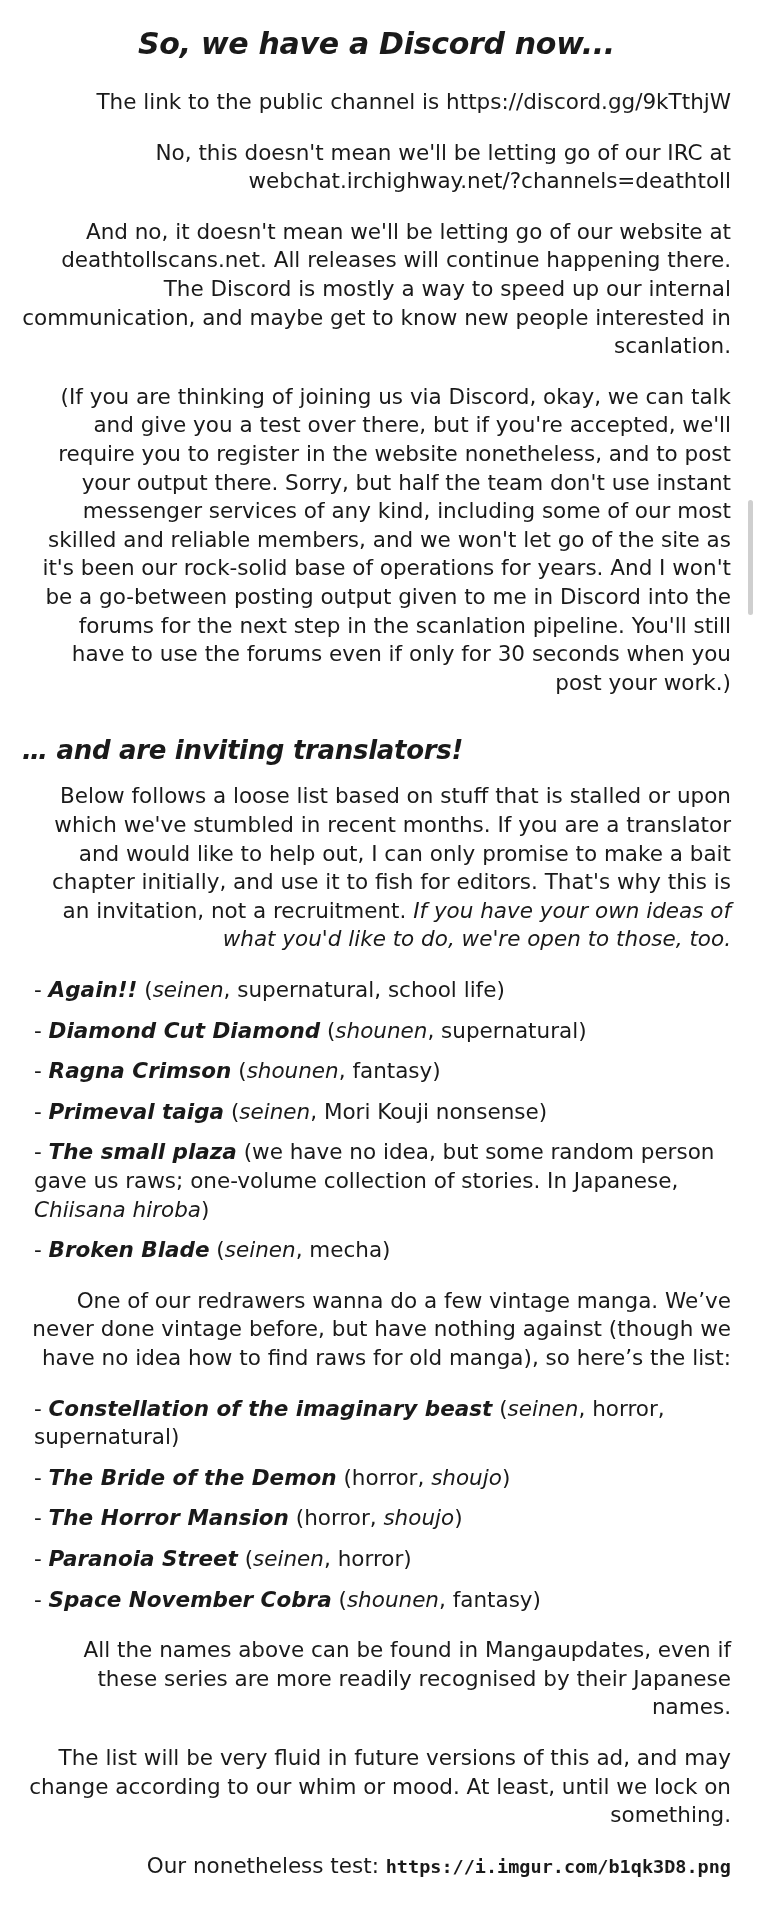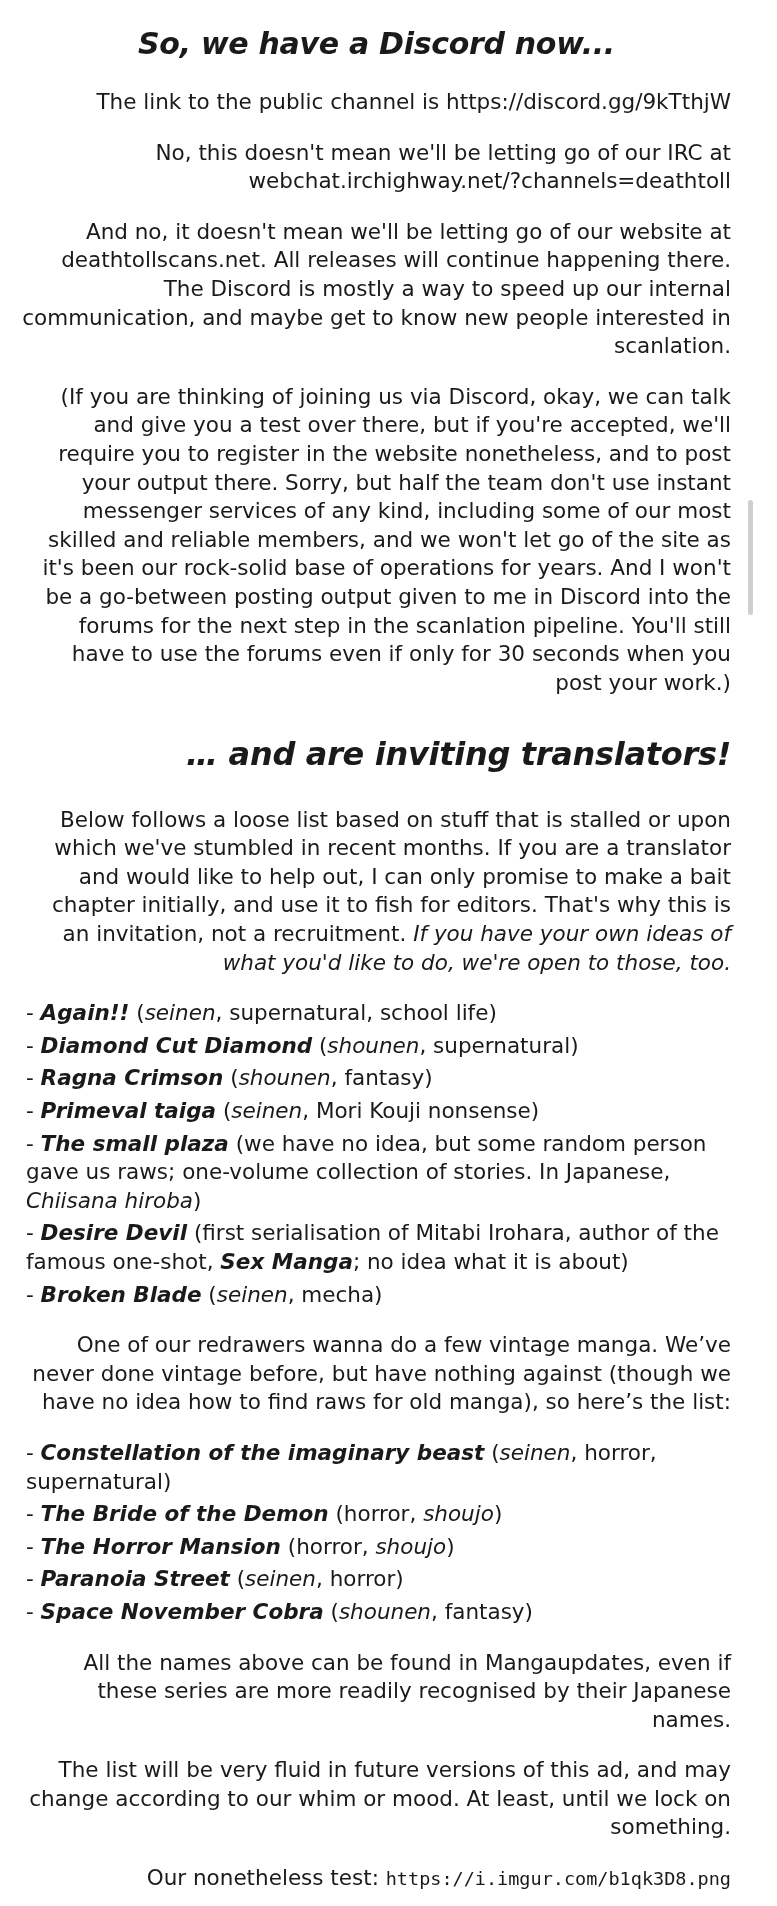--- a/index.html
+++ b/index.html
@@ -23,47 +23,47 @@
   .heading {
     text-align: center;
     font-weight: bold;
     font-style: italic;
     font-size: 30px;
     line-height: 1.2;
     margin: 12px 0 26px 0;
     letter-spacing: -0.3px;
   }
   .heading2 {
-    text-align: right;
+    text-align: left;
     font-weight: bold;
     font-style: italic;
-    font-size: 32px;
+    font-size: 26px;
     line-height: 1.2;
-    margin: 38px 0 32px 0;
+    margin: 38px 0 16px 0;
     letter-spacing: -0.3px;
   }
   p {
     font-size: 21.5px;
     line-height: 1.33;
     margin: 0 0 22px 0;
     text-align: right;
   }
   .list {
     margin: 0 0 22px 0;
   }
   .list-item {
     font-size: 21.5px;
     line-height: 1.33;
-    margin: 4px;
+    margin: 12px;
   }
   i, .i { font-style: italic; }
   .bi { font-weight: bold; font-style: italic; }
   .mono {
     font-family: "DejaVu Sans Mono", monospace;
-    font-weight: normal;
+    font-weight: bold;
     font-size: 18.5px;
   }
   .signature-block {
     margin-top: 26px;
     text-align: right;
     font-size: 20px;
     line-height: 1.33;
   }
   .scrollbar-nub {
     position: absolute;
@@ -100,21 +100,20 @@
 
     <div class="list-item"><span>- </span><span class="bi">Diamond Cut Diamond</span><span> (</span><span class="i">shounen</span><span>, supernatural)</span></div>
 
     <div class="list-item"><span>- </span><span class="bi">Ragna Crimson</span><span> (</span><span class="i">shounen</span><span>, fantasy)</span></div>
 
 
     <div class="list-item"><span>- </span><span class="bi">Primeval taiga</span><span> (</span><span class="i">seinen</span><span>, Mori Kouji nonsense)</span></div>
 
     <div class="list-item"><span>- </span><span class="bi">The small plaza</span><span> (we have no idea, but some random person gave us raws; one-volume collection of stories. In Japanese, </span><span class="i">Chiisana hiroba</span><span>)</span></div>
 
-    <div class="list-item"><span>- </span><span class="bi">Desire Devil</span><span> (first serialisation of Mitabi Irohara, author of the famous one-shot, </span><span class="bi">Sex Manga</span><span>; no idea what it is about)</span></div>
 
 
     <div class="list-item"><span>- </span><span class="bi">Broken Blade</span><span> (</span><span class="i">seinen</span><span>, mecha)</span></div>
 
   </div>
 
   <p>One of our redrawers wanna do a few vintage manga. We’ve never done vintage before, but have nothing against (though we have no idea how to find raws for old manga), so here’s the list:</p>
 
   <div class="list">
 

